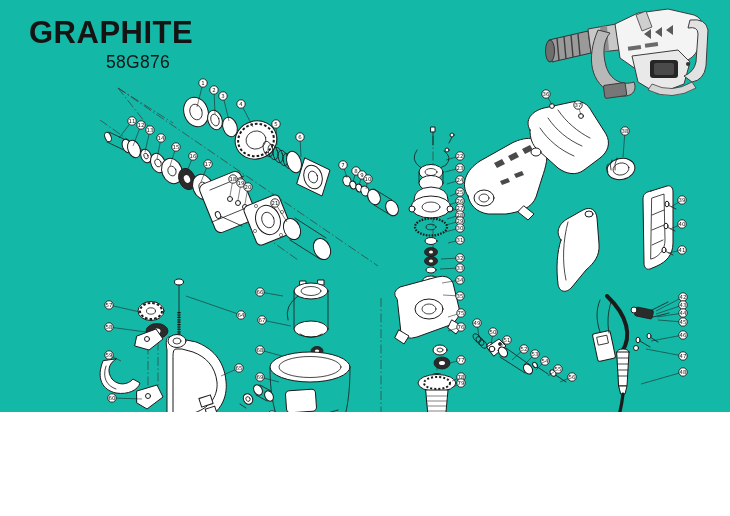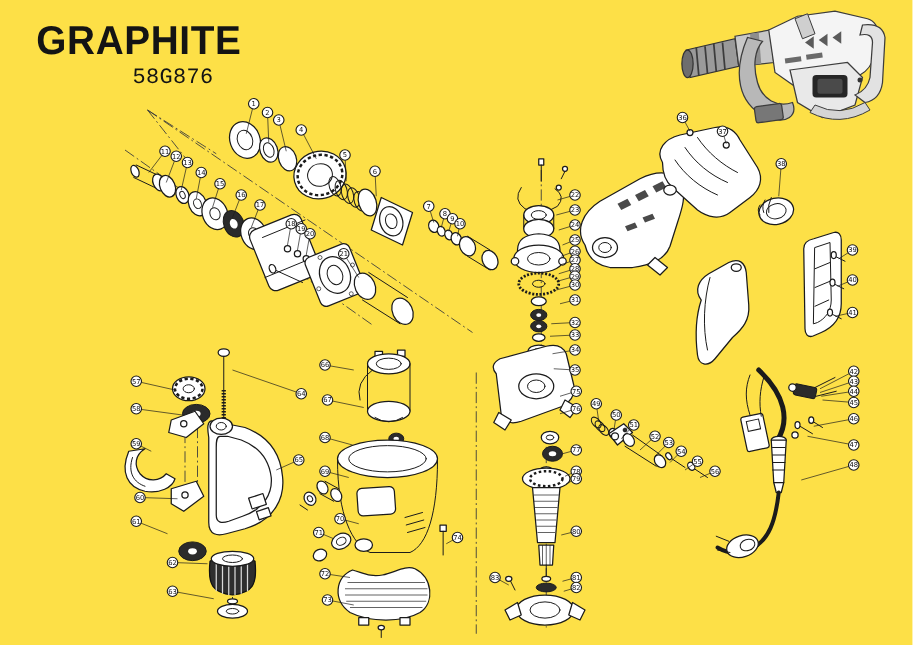--- a/index.html
+++ b/index.html
@@ -1,20 +1,20 @@
 <!DOCTYPE html>
 <html><head>
 <meta charset="utf-8">
 <style>
   html,body{margin:0;padding:0;background:#fff;}
-  .stage{position:relative;width:730px;height:516px;background:#fde047;overflow:hidden;
+  .stage{position:relative;width:730px;height:412px;background:#14b8a6;overflow:hidden;
          font-family:"Liberation Sans",sans-serif;}
   .brand{position:absolute;left:29px;top:14px;font-size:31px;font-weight:bold;
          letter-spacing:.5px;color:#141414;transform:scaleY(1.04);transform-origin:left top;}
-  .model{position:absolute;left:106px;top:52px;font-size:17.5px;color:#141414;letter-spacing:.3px;font-family:Liberation Mono, monospace;}
+  .model{position:absolute;left:106px;top:52px;font-size:17.5px;color:#141414;letter-spacing:.3px;}
   svg{position:absolute;left:0;top:0;}
   .p  {fill:#ffffff;stroke:#1b1b1b;stroke-width:1;stroke-linejoin:round;stroke-linecap:round;}
   .pd {fill:#2b2b2b;stroke:#1b1b1b;stroke-width:.8;}
   .ln {fill:none;stroke:#1b1b1b;stroke-width:.8;stroke-linecap:round;}
   .thin{fill:none;stroke:#1b1b1b;stroke-width:.55;}
   .axis{fill:none;stroke:#3a3a3a;stroke-width:.7;stroke-dasharray:9 2.5 1.5 2.5;}
   .teeth{fill:none;stroke:#1b1b1b;stroke-width:2.2;stroke-dasharray:1.6 1.3;}
   .scallop{fill:none;stroke:#1b1b1b;stroke-width:2;stroke-dasharray:2.6 2;}
   .callout-line{stroke:#1b1b1b;stroke-width:.55;}
   .callout-circle{fill:#fff;stroke:#1b1b1b;stroke-width:.9;}

